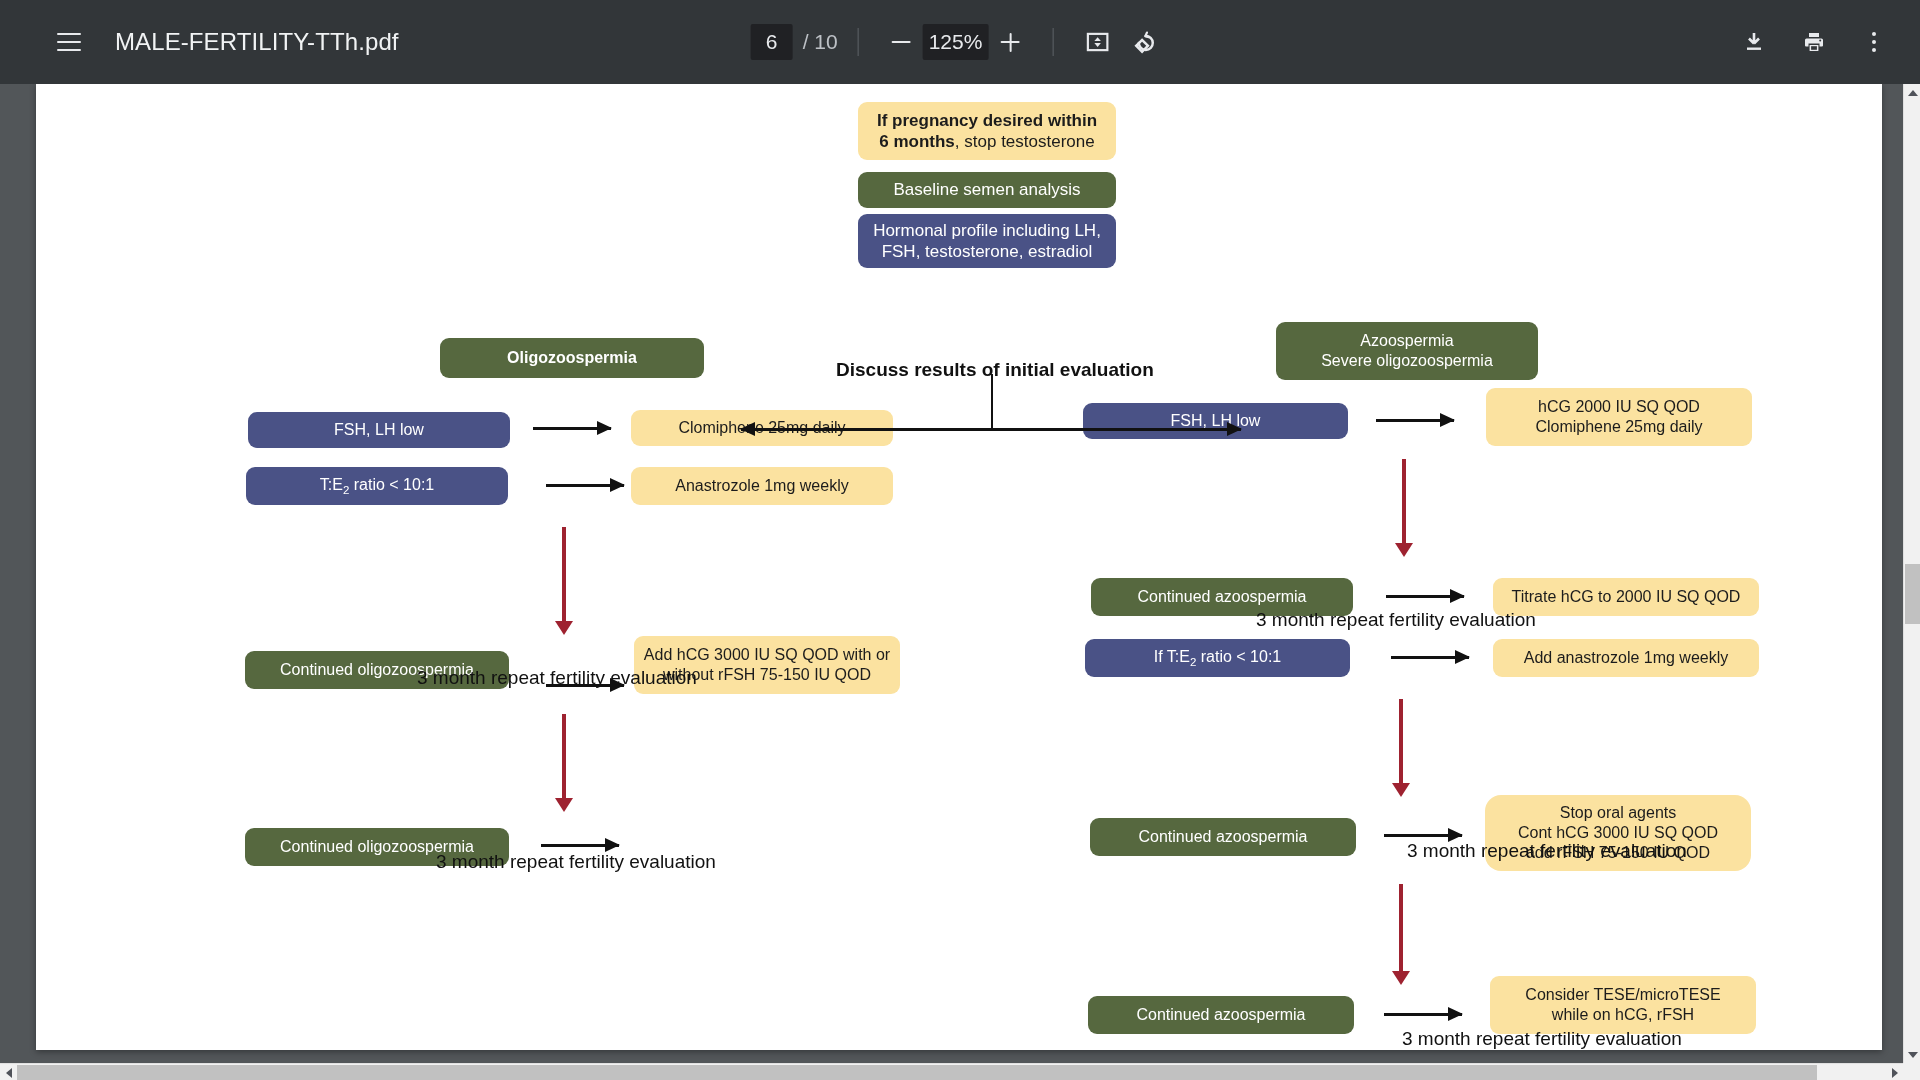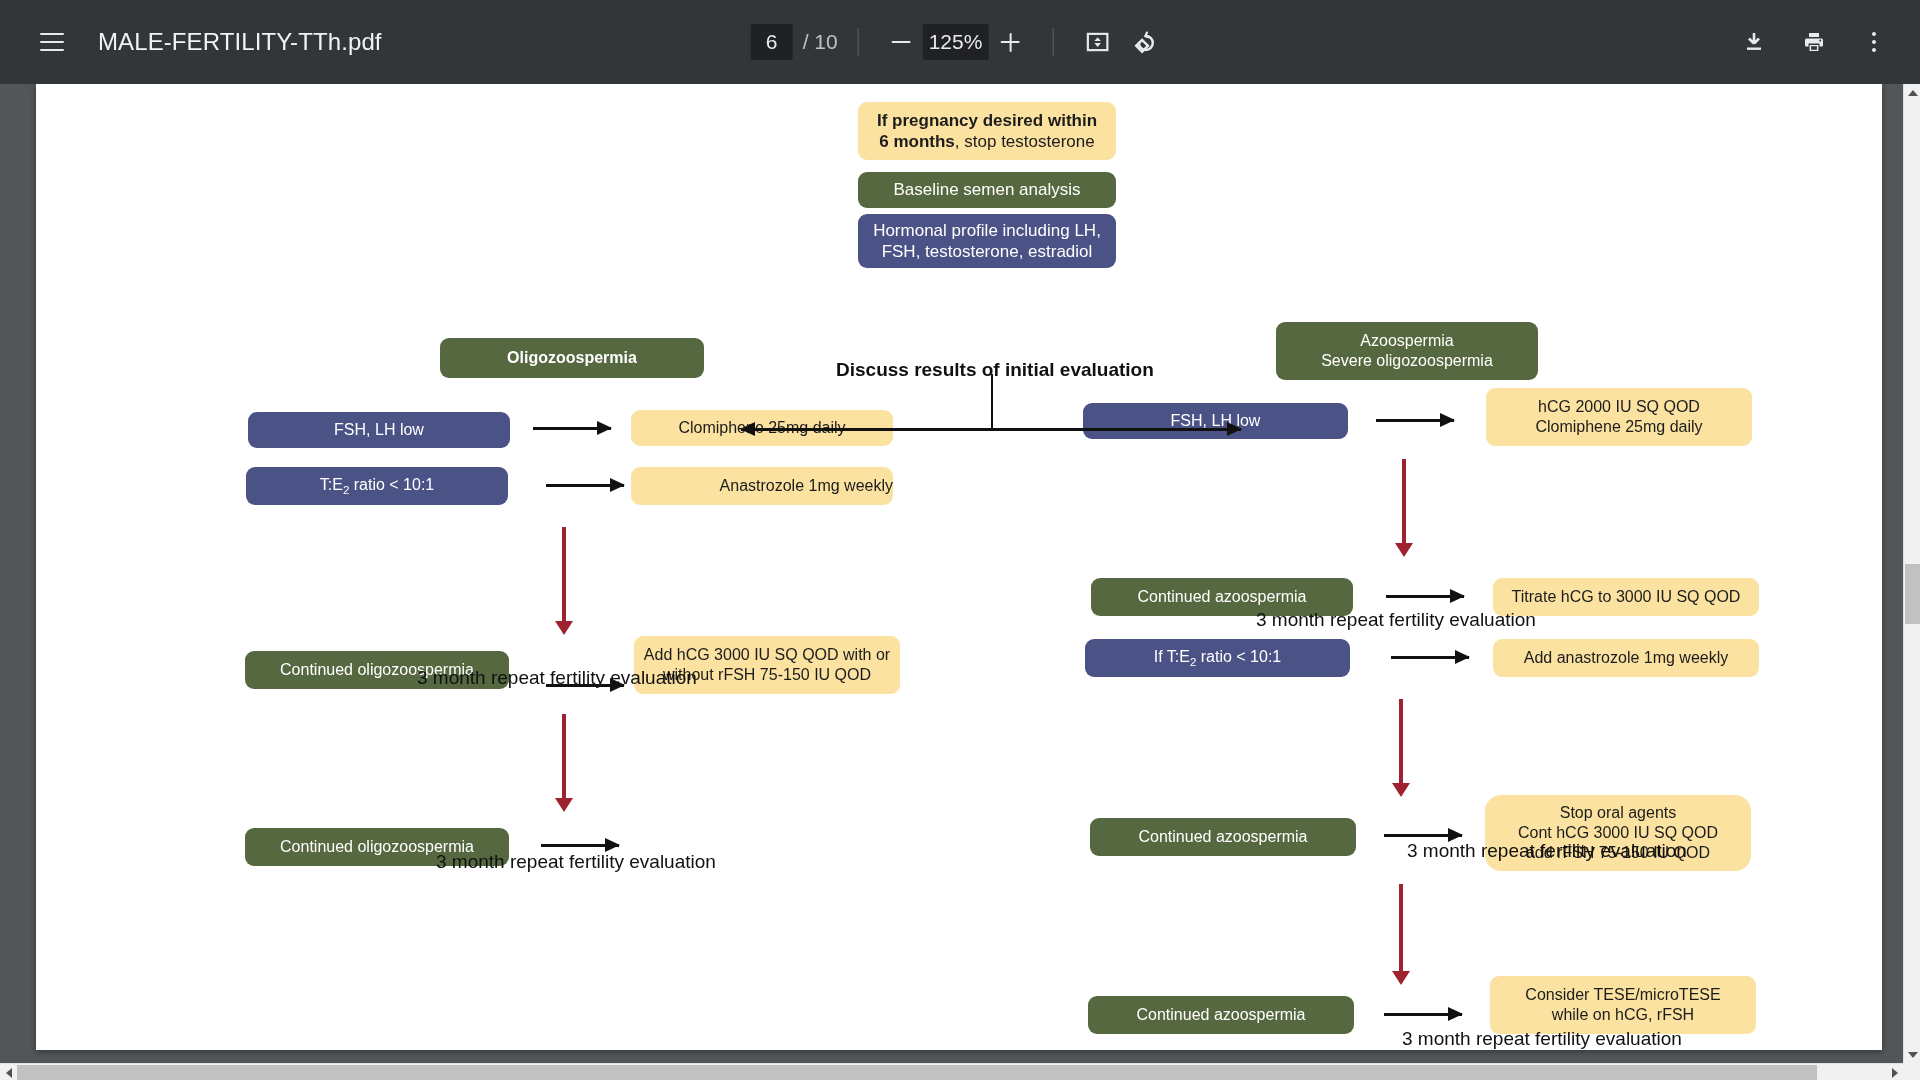--- a/index.html
+++ b/index.html
@@ -12,21 +12,21 @@
 
   
   #toolbar {
     position: absolute; top: 0; left: 0;
     width: 1920px; height: 84px;
     background: #323639;
     display: flex; align-items: center;
     color: #e8eaed;
     z-index: 20;
   }
-  .tb-left { display: flex; align-items: center; padding-left: 28px; }
+  .tb-left { display: flex; align-items: center; padding-left: 45px; }
   .icon-btn {
     width: 48px; height: 48px;
     display: flex; align-items: center; justify-content: center;
     border-radius: 50%;
     cursor: pointer;
   }
   .hamburger { width: 24px; height: 18px; position: relative; }
   .hamburger span {
     position: absolute; left: 0; width: 24px; height: 2.4px;
     background: #e8eaed; border-radius: 1px;
@@ -284,21 +284,21 @@
         </div>
         <div class="node n-blue" style="left: 212px; top: 328px; width: 262px; height: 36px; font-size: 16px;">
           <span>FSH, LH low</span>
         </div>
         <div class="node n-yellow" style="left: 595px; top: 326px; width: 262px; height: 36px; font-size: 16px;">
           <span>Clomiphene 25mg daily</span>
         </div>
         <div class="node n-blue" style="left: 210px; top: 383px; width: 262px; height: 38px; font-size: 16px;">
           <span>T:E<sub>2</sub> ratio &lt; 10:1</span>
         </div>
-        <div class="node n-yellow" style="left: 595px; top: 383px; width: 262px; height: 38px; font-size: 16px; justify-content: flex-end;">
+        <div class="node n-yellow" style="left: 595px; top: 383px; width: 262px; height: 38px; font-size: 16px;">
           <span>Anastrozole 1mg weekly</span>
         </div>
         <div class="node n-green" style="left: 209px; top: 567px; width: 264px; height: 38px; font-size: 16px;">
           <span>Continued oligozoospermia</span>
         </div>
         <div class="node n-yellow" style="left: 598px; top: 552px; width: 266px; height: 58px; font-size: 16px;">
           <span>Add  hCG 3000 IU SQ QOD with or<br>without rFSH 75-150 IU QOD</span>
         </div>
         <div class="node n-green" style="left: 209px; top: 744px; width: 264px; height: 38px; font-size: 16px;">
           <span>Continued oligozoospermia</span>
@@ -306,21 +306,21 @@
         <div class="node n-blue" style="left: 1047px; top: 319px; width: 265px; height: 36px; font-size: 16px;">
           <span>FSH, LH low</span>
         </div>
         <div class="node n-yellow" style="left: 1450px; top: 304px; width: 266px; height: 58px; font-size: 16px;">
           <span>hCG 2000 IU SQ QOD<br>Clomiphene 25mg daily</span>
         </div>
         <div class="node n-green" style="left: 1055px; top: 494px; width: 262px; height: 38px; font-size: 16px;">
           <span>Continued azoospermia</span>
         </div>
         <div class="node n-yellow" style="left: 1457px; top: 494px; width: 266px; height: 38px; font-size: 16px;">
-          <span>Titrate hCG to 3000 IU SQ QOD</span>
+          <span>Titrate hCG to 2000 IU SQ QOD</span>
         </div>
         <div class="node n-blue" style="left: 1049px; top: 555px; width: 265px; height: 38px; font-size: 16px;">
           <span>If T:E<sub>2</sub> ratio &lt; 10:1</span>
         </div>
         <div class="node n-yellow" style="left: 1457px; top: 555px; width: 266px; height: 38px; font-size: 16px;">
           <span>Add anastrozole 1mg weekly</span>
         </div>
         <div class="node n-green" style="left: 1054px; top: 734px; width: 266px; height: 38px; font-size: 16px;">
           <span>Continued azoospermia</span>
         </div>

